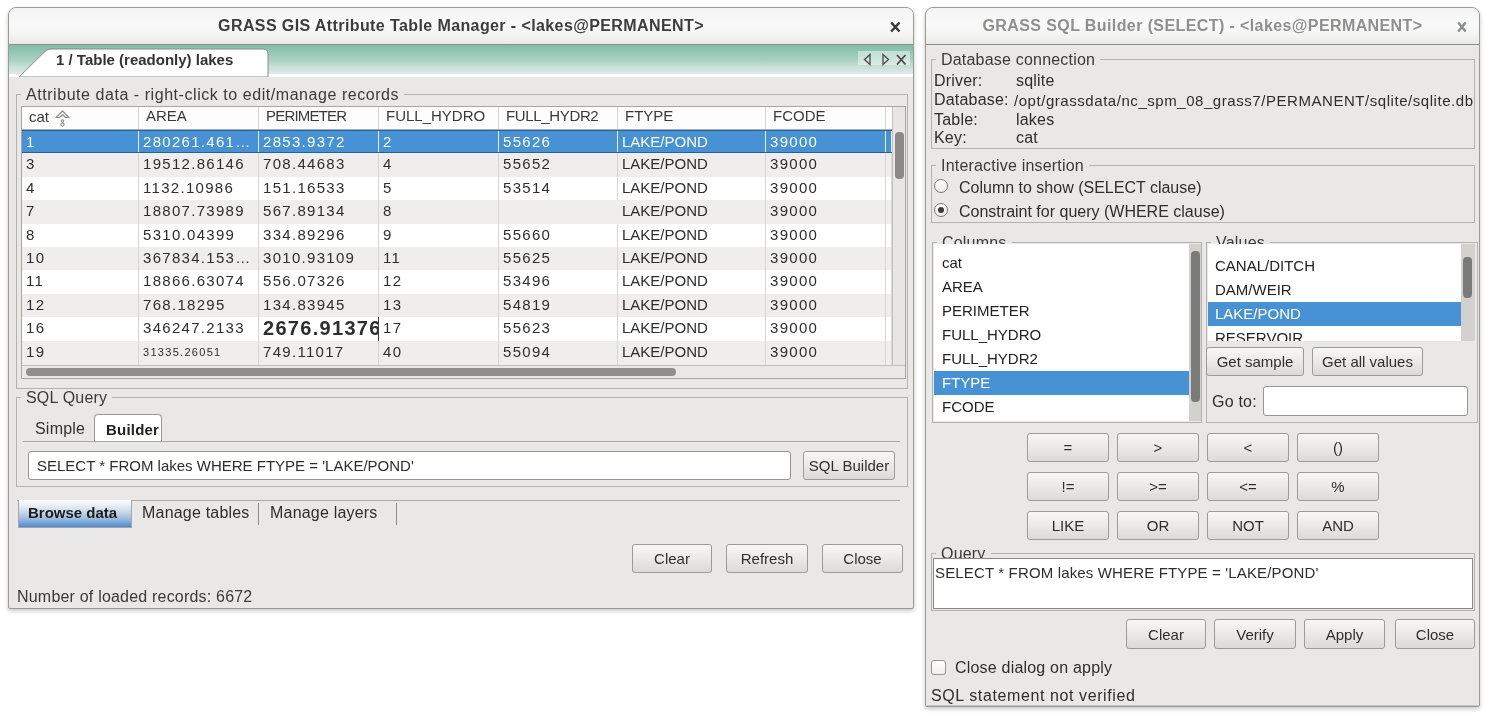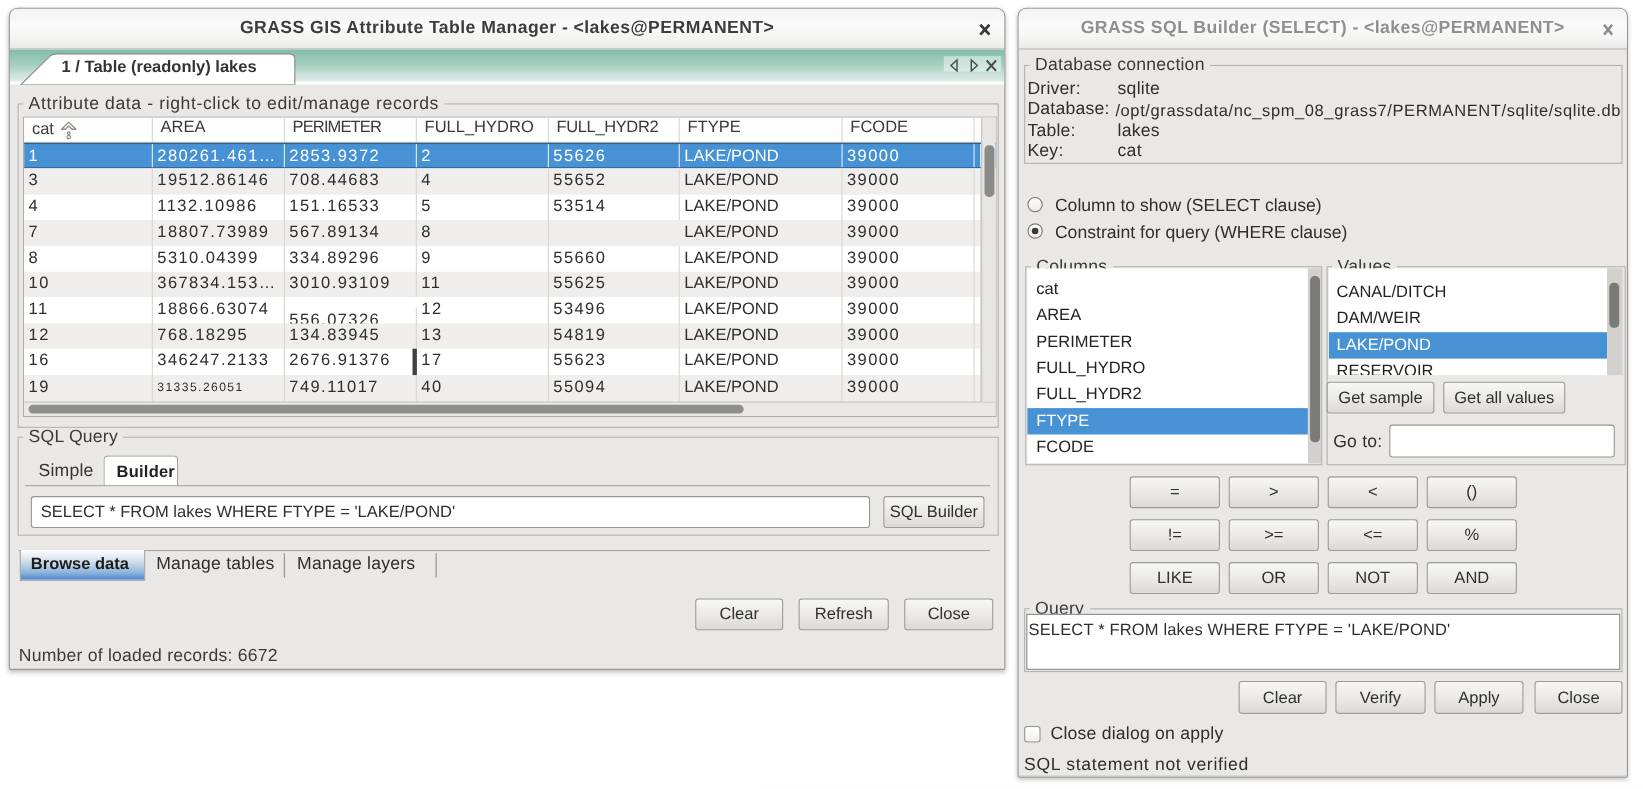--- a/index.html
+++ b/index.html
@@ -121,41 +121,41 @@
         <div style="width:120px; border-right:1px solid #d8d6d2; font-size:15px; letter-spacing:1.3px; color:#2e2e2e; line-height:22px; padding-left:4px; overflow:hidden; white-space:nowrap;">3010.93109</div>
         <div style="width:120px; border-right:1px solid #d8d6d2; font-size:15px; letter-spacing:1.3px; color:#2e2e2e; line-height:22px; padding-left:4px; overflow:hidden; white-space:nowrap;">11</div>
         <div style="width:119px; border-right:1px solid #d8d6d2; font-size:15px; letter-spacing:1.3px; color:#2e2e2e; line-height:22px; padding-left:4px; overflow:hidden; white-space:nowrap;">55625</div>
         <div style="width:148px; border-right:1px solid #d8d6d2; font-size:15px; letter-spacing:0px; color:#2e2e2e; line-height:22px; padding-left:4px; overflow:hidden; white-space:nowrap;">LAKE/POND</div>
         <div style="width:120px; border-right:1px solid #d8d6d2; font-size:15px; letter-spacing:1.3px; color:#2e2e2e; line-height:22px; padding-left:4px; overflow:hidden; white-space:nowrap;">39000</div>
         <div style="width:6px; border-right:1px solid #d8d6d2; font-size:15px; letter-spacing:0px; color:#2e2e2e; line-height:22px; padding-left:4px; overflow:hidden; white-space:nowrap;"></div>
       </div>
       <div style="display:flex; height:23.4px; background:#ffffff;">
         <div style="width:117px; border-right:1px solid #d8d6d2; font-size:15px; letter-spacing:1.3px; color:#2e2e2e; line-height:22px; padding-left:4px; overflow:hidden; white-space:nowrap;">11</div>
         <div style="width:120px; border-right:1px solid #d8d6d2; font-size:15px; letter-spacing:1.3px; color:#2e2e2e; line-height:22px; padding-left:4px; overflow:hidden; white-space:nowrap;">18866.63074</div>
-        <div style="width:120px; border-right:1px solid #d8d6d2; font-size:15px; letter-spacing:1.3px; color:#2e2e2e; line-height:22px; padding-left:4px; overflow:hidden; white-space:nowrap;margin-top:10px;">556.07326</div>
+        <div style="width:120px; border-right:1px solid #d8d6d2; font-size:15px; letter-spacing:1.3px; color:#2e2e2e; line-height:22px; padding-left:4px; overflow:hidden; white-space:nowrap;">556.07326</div>
         <div style="width:120px; border-right:1px solid #d8d6d2; font-size:15px; letter-spacing:1.3px; color:#2e2e2e; line-height:22px; padding-left:4px; overflow:hidden; white-space:nowrap;">12</div>
         <div style="width:119px; border-right:1px solid #d8d6d2; font-size:15px; letter-spacing:1.3px; color:#2e2e2e; line-height:22px; padding-left:4px; overflow:hidden; white-space:nowrap;">53496</div>
         <div style="width:148px; border-right:1px solid #d8d6d2; font-size:15px; letter-spacing:0px; color:#2e2e2e; line-height:22px; padding-left:4px; overflow:hidden; white-space:nowrap;">LAKE/POND</div>
         <div style="width:120px; border-right:1px solid #d8d6d2; font-size:15px; letter-spacing:1.3px; color:#2e2e2e; line-height:22px; padding-left:4px; overflow:hidden; white-space:nowrap;">39000</div>
         <div style="width:6px; border-right:1px solid #d8d6d2; font-size:15px; letter-spacing:0px; color:#2e2e2e; line-height:22px; padding-left:4px; overflow:hidden; white-space:nowrap;"></div>
       </div>
       <div style="display:flex; height:23.4px; background:#efeeec;">
         <div style="width:117px; border-right:1px solid #d8d6d2; font-size:15px; letter-spacing:1.3px; color:#2e2e2e; line-height:22px; padding-left:4px; overflow:hidden; white-space:nowrap;">12</div>
         <div style="width:120px; border-right:1px solid #d8d6d2; font-size:15px; letter-spacing:1.3px; color:#2e2e2e; line-height:22px; padding-left:4px; overflow:hidden; white-space:nowrap;">768.18295</div>
         <div style="width:120px; border-right:1px solid #d8d6d2; font-size:15px; letter-spacing:1.3px; color:#2e2e2e; line-height:22px; padding-left:4px; overflow:hidden; white-space:nowrap;">134.83945</div>
         <div style="width:120px; border-right:1px solid #d8d6d2; font-size:15px; letter-spacing:1.3px; color:#2e2e2e; line-height:22px; padding-left:4px; overflow:hidden; white-space:nowrap;">13</div>
         <div style="width:119px; border-right:1px solid #d8d6d2; font-size:15px; letter-spacing:1.3px; color:#2e2e2e; line-height:22px; padding-left:4px; overflow:hidden; white-space:nowrap;">54819</div>
         <div style="width:148px; border-right:1px solid #d8d6d2; font-size:15px; letter-spacing:0px; color:#2e2e2e; line-height:22px; padding-left:4px; overflow:hidden; white-space:nowrap;">LAKE/POND</div>
         <div style="width:120px; border-right:1px solid #d8d6d2; font-size:15px; letter-spacing:1.3px; color:#2e2e2e; line-height:22px; padding-left:4px; overflow:hidden; white-space:nowrap;">39000</div>
         <div style="width:6px; border-right:1px solid #d8d6d2; font-size:15px; letter-spacing:0px; color:#2e2e2e; line-height:22px; padding-left:4px; overflow:hidden; white-space:nowrap;"></div>
       </div>
       <div style="display:flex; height:24px; background:#ffffff;">
         <div style="width:117px; border-right:1px solid #d8d6d2; font-size:15px; letter-spacing:1.3px; color:#2e2e2e; line-height:22px; padding-left:4px; overflow:hidden; white-space:nowrap;">16</div>
         <div style="width:120px; border-right:1px solid #d8d6d2; font-size:15px; letter-spacing:1.3px; color:#2e2e2e; line-height:22px; padding-left:4px; overflow:hidden; white-space:nowrap;">346247.2133</div>
-        <div style="width:120px; border-right:4px solid #404040; font-size:15px; letter-spacing:1.3px; color:#2e2e2e; line-height:22px; padding-left:4px; overflow:hidden; white-space:nowrap;">2676.91376</div>
+        <div style="width:120px; border-right:1px solid #404040; font-size:20px; letter-spacing:1.3px; color:#2e2e2e; line-height:22px; padding-left:4px; overflow:hidden; white-space:nowrap;font-weight:bold;">2676.91376</div>
         <div style="width:120px; border-right:1px solid #d8d6d2; font-size:15px; letter-spacing:1.3px; color:#2e2e2e; line-height:22px; padding-left:4px; overflow:hidden; white-space:nowrap;">17</div>
         <div style="width:119px; border-right:1px solid #d8d6d2; font-size:15px; letter-spacing:1.3px; color:#2e2e2e; line-height:22px; padding-left:4px; overflow:hidden; white-space:nowrap;">55623</div>
         <div style="width:148px; border-right:1px solid #d8d6d2; font-size:15px; letter-spacing:0px; color:#2e2e2e; line-height:22px; padding-left:4px; overflow:hidden; white-space:nowrap;">LAKE/POND</div>
         <div style="width:120px; border-right:1px solid #d8d6d2; font-size:15px; letter-spacing:1.3px; color:#2e2e2e; line-height:22px; padding-left:4px; overflow:hidden; white-space:nowrap;">39000</div>
         <div style="width:6px; border-right:1px solid #d8d6d2; font-size:15px; letter-spacing:0px; color:#2e2e2e; line-height:22px; padding-left:4px; overflow:hidden; white-space:nowrap;"></div>
       </div>
       <div style="display:flex; height:23.4px; background:#efeeec;">
         <div style="width:117px; border-right:1px solid #d8d6d2; font-size:15px; letter-spacing:1.3px; color:#2e2e2e; line-height:22px; padding-left:4px; overflow:hidden; white-space:nowrap;">19</div>
         <div style="width:120px; border-right:1px solid #d8d6d2; font-size:11px; letter-spacing:1.3px; color:#2e2e2e; line-height:22px; padding-left:4px; overflow:hidden; white-space:nowrap;">31335.26051</div>
         <div style="width:120px; border-right:1px solid #d8d6d2; font-size:15px; letter-spacing:1.3px; color:#2e2e2e; line-height:22px; padding-left:4px; overflow:hidden; white-space:nowrap;">749.11017</div>
@@ -210,20 +210,23 @@
   </div>
   <div class="txt" style="left:8px; top:64px;">Driver:</div>
     <div class="txt" style="left:90px; top:64px;">sqlite</div>
   <div class="txt" style="left:8px; top:83px;">Database:</div>
     <div class="txt" style="left:88px; top:84px; font-size:15px; letter-spacing:0.55px;">/opt/grassdata/nc_spm_08_grass7/PERMANENT/sqlite/sqlite.db</div>
   <div class="txt" style="left:8px; top:103px;">Table:</div>
     <div class="txt" style="left:90px; top:103px;">lakes</div>
   <div class="txt" style="left:8px; top:121px;">Key:</div>
     <div class="txt" style="left:90px; top:121px;">cat</div>
 
+  <div class="group" style="left:5px; top:157px; width:544px; height:58px;">
+    <span class="glabel">Interactive insertion</span>
+  </div>
   <div style="position:absolute; left:8px; top:171px; width:14px; height:14px; border:1px solid #7b7975; border-radius:50%; background:linear-gradient(#fdfdfd,#ecebe9);"></div>
   <div class="txt" style="left:33px; top:171px; letter-spacing:0;">Column to show (SELECT clause)</div>
   <div style="position:absolute; left:8px; top:195px; width:14px; height:14px; border:1px solid #7b7975; border-radius:50%; background:linear-gradient(#fdfdfd,#ecebe9);"></div>
   <div style="position:absolute; left:12px; top:199px; width:6px; height:6px; border-radius:50%; background:#3a3a3a;"></div>
   <div class="txt" style="left:33px; top:195px; letter-spacing:0;">Constraint for query (WHERE clause)</div>
 
   <div class="group" style="left:6px; top:234px; width:270px; height:181px;">
     <span class="glabel">Columns</span>
   </div>
   <div id="collist" style="position:absolute; left:8px; top:236px; width:255px; height:177px; background:#ffffff;">

